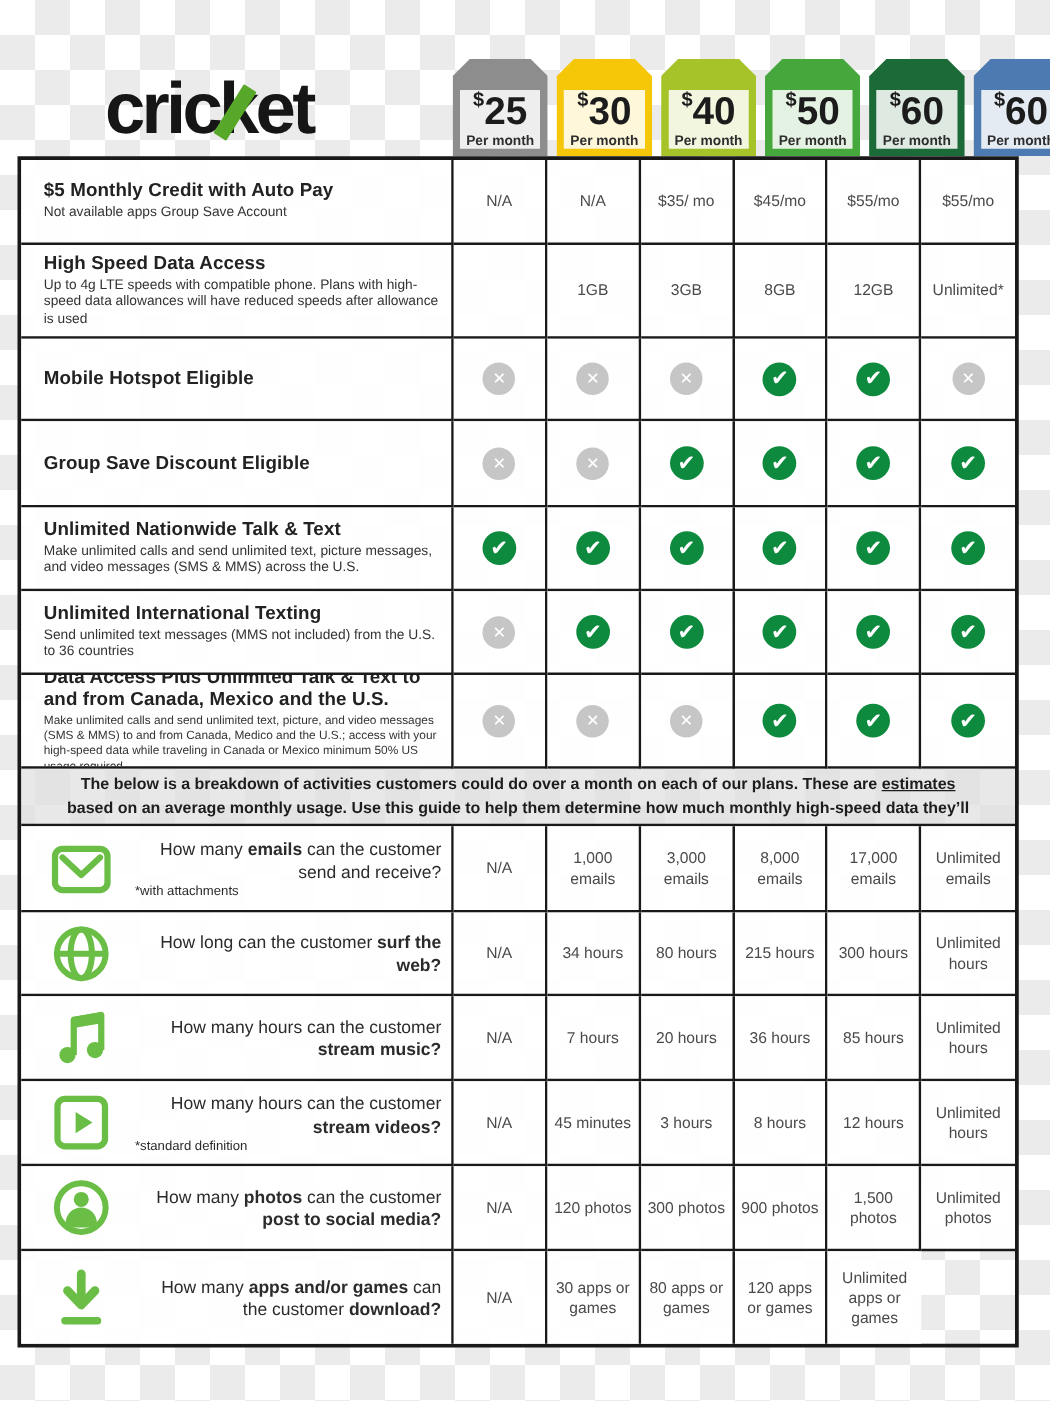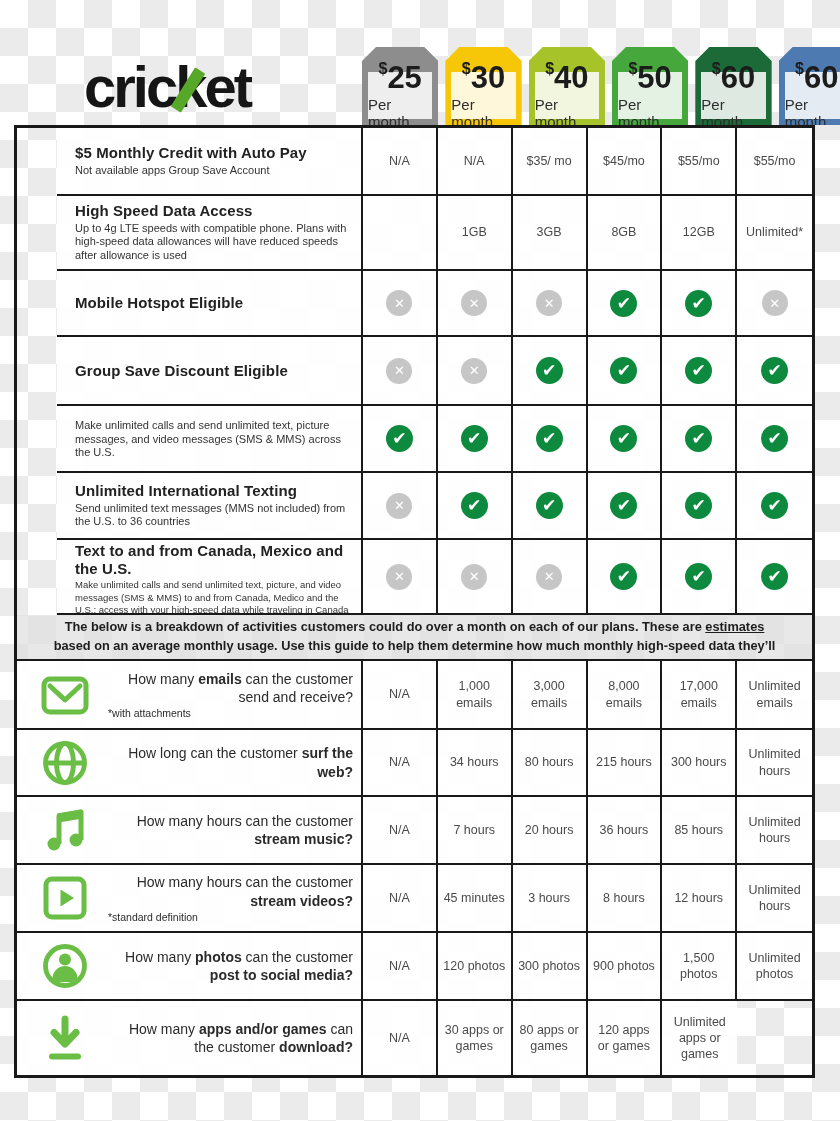--- a/index.html
+++ b/index.html
@@ -24,34 +24,34 @@
   .tags-row{position:absolute;left:362px;top:47px;width:493px;height:78px;
         display:flex;gap:7px;}
   .tag{flex:1;position:relative;
        clip-path:polygon(0 14px,14px 0,calc(100% - 14px) 0,100% 14px,100% 100%,0 100%);}
   .tag-panel{position:absolute;left:6px;right:6px;top:25px;bottom:6px;
        background:rgba(255,255,255,0.85);display:flex;flex-direction:column;
        align-items:center;justify-content:center;}
   .tag-price{color:#1c1c1c;line-height:1;white-space:nowrap;}
   .tag-cur{font-size:16px;font-weight:700;vertical-align:14px;}
   .tag-amt{font-size:31px;font-weight:700;}
-  .tag-period{font-size:15px;color:#2e2e2e;margin-top:3px;}
+  .tag-period{font-size:11px;color:#2e2e2e;margin-top:3px;font-weight:bold;}
 
   
   .plan-table{position:absolute;left:14px;top:125px;width:801px;
       display:grid;grid-template-columns:346px repeat(6,1fr);
       border:3px solid #191919;box-sizing:border-box;background:transparent;}
   .cell{border-right:2px solid #191919;border-bottom:2px solid #191919;
       background:rgba(255,255,255,0.95);box-sizing:border-box;
       display:flex;align-items:center;justify-content:center;overflow:hidden;}
   .lastcol{border-right:none;}
   .lastrow{border-bottom:none;}
 
   .flabel{flex-direction:column;align-items:flex-start;justify-content:center;
-      padding:4px 10px 4px 18px;margin-left:40px;}
+      padding:4px 10px 4px 18px;}
   .f-title{font-size:15px;font-weight:700;color:#222;line-height:1.18;letter-spacing:.1px;}
   .f-sub{font-size:11px;color:#333;line-height:1.25;margin-top:2px;}
   .f-sub.small{font-size:9.5px;line-height:1.3;}
 
   .vcell{padding:2px 5px;text-align:center;}
   .vtext{font-size:12.5px;color:#4a4a4a;line-height:1.3;}
 
   .mark{display:inline-flex;align-items:center;justify-content:center;
       border-radius:50%;color:#fff;font-weight:700;}
   .mark.check{width:27px;height:27px;font-size:17px;}
@@ -196,20 +196,21 @@
       <div class="cell vcell">
         <span class="mark check" style="background: rgb(14, 138, 62);">✔</span>
       </div>
       <div class="cell vcell">
         <span class="mark check" style="background: rgb(14, 138, 62);">✔</span>
       </div>
       <div class="cell vcell lastcol">
         <span class="mark check" style="background: rgb(14, 138, 62);">✔</span>
       </div>
       <div class="cell flabel">
+        <div class="f-title">Unlimited Nationwide Talk &amp; Text</div>
         <div class="f-sub">Make unlimited calls and send unlimited text, picture messages, and video messages (SMS &amp; MMS) across the U.S.</div>
       </div>
       <div class="cell vcell">
         <span class="mark check" style="background: rgb(14, 138, 62);">✔</span>
       </div>
       <div class="cell vcell">
         <span class="mark check" style="background: rgb(14, 138, 62);">✔</span>
       </div>
       <div class="cell vcell">
         <span class="mark check" style="background: rgb(14, 138, 62);">✔</span>

